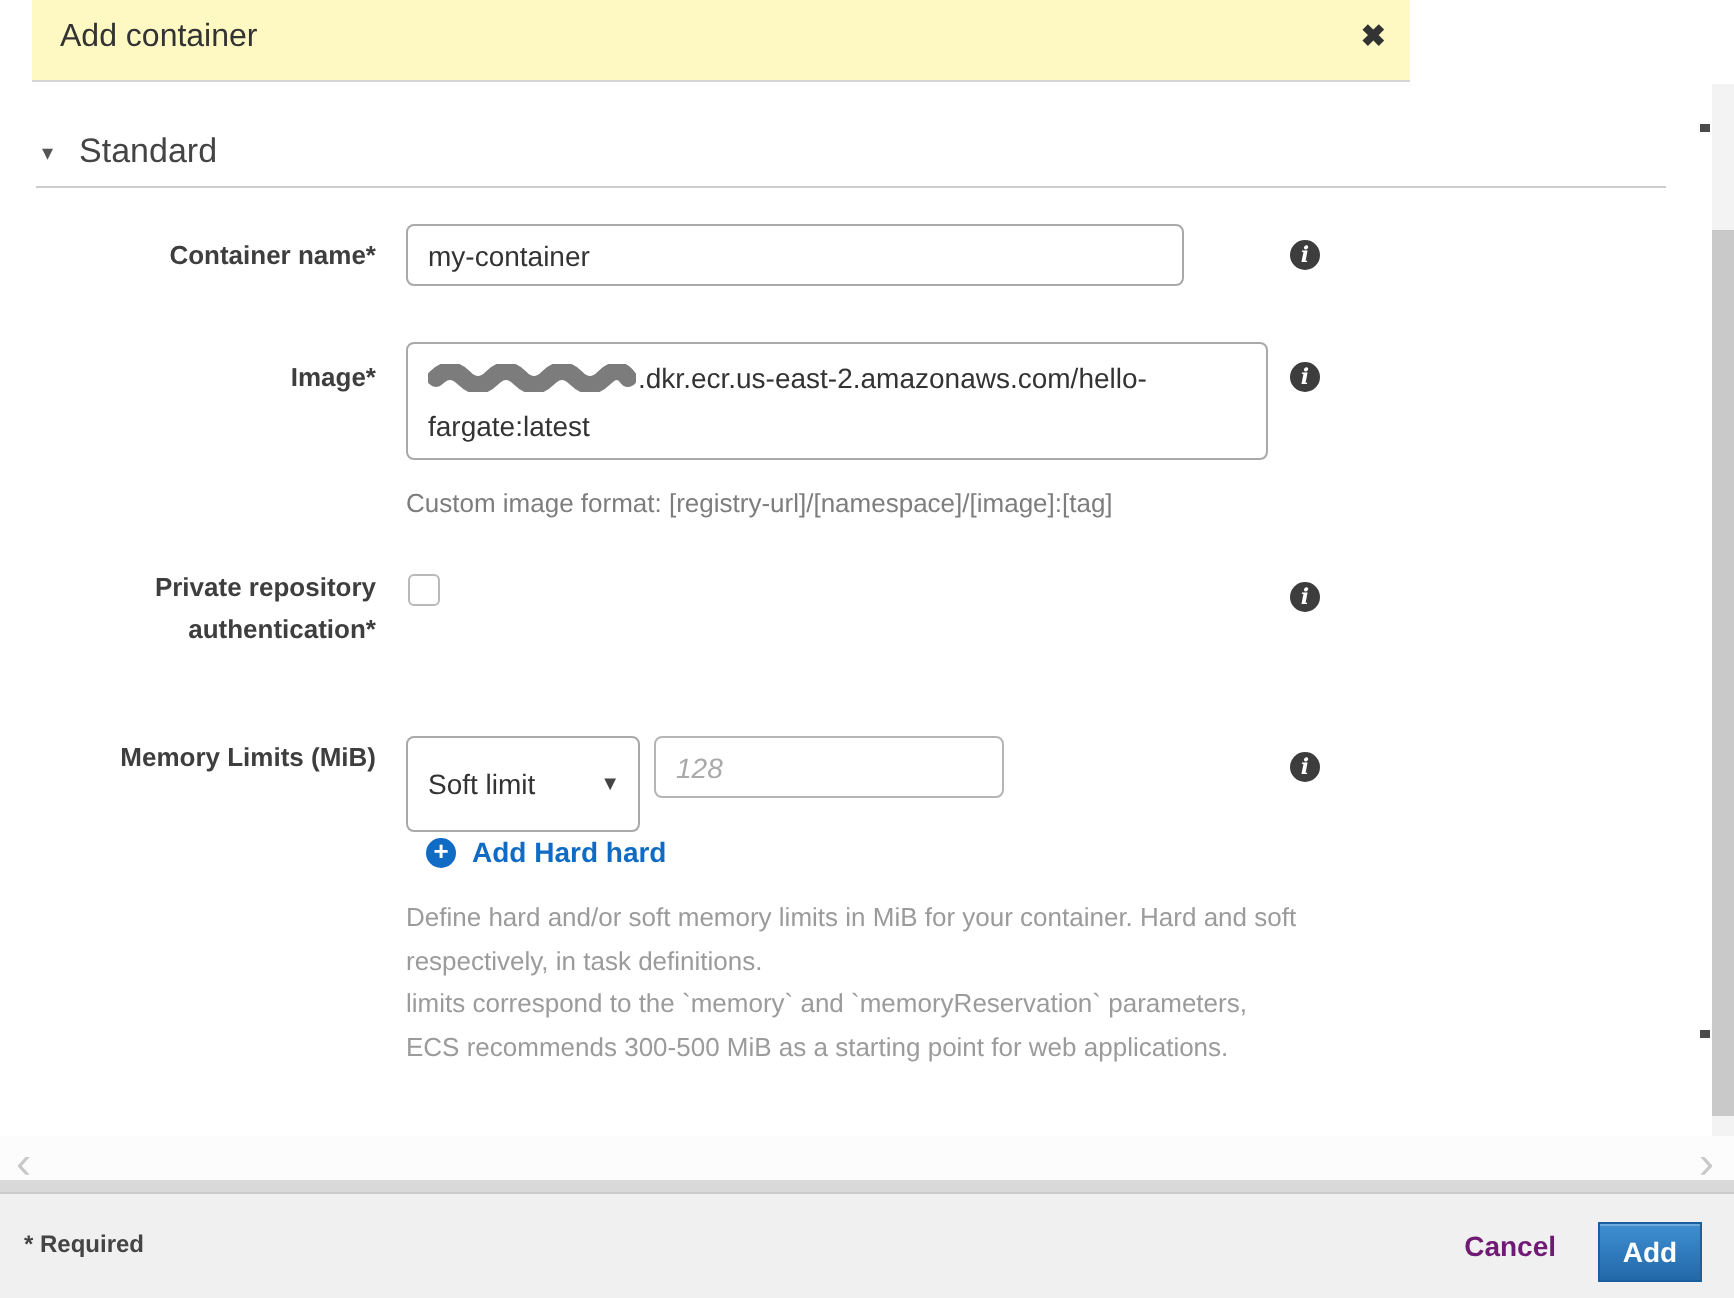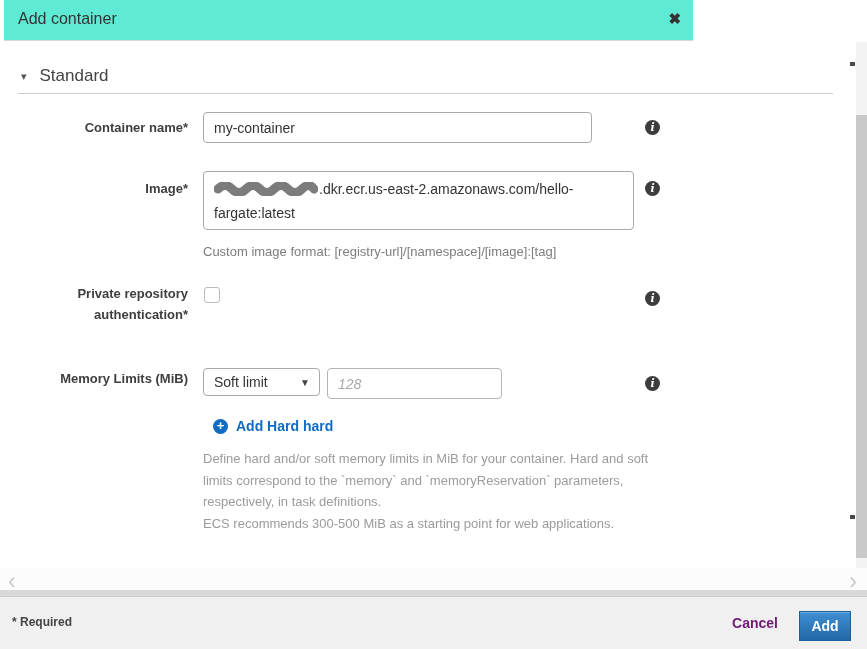--- a/index.html
+++ b/index.html
@@ -7,22 +7,22 @@
   body {
     position:relative;
     font-family:"Liberation Sans", sans-serif;
     background:#ffffff;
     overflow:hidden;
     color:#333;
   }
 
   
   .dlg-header {
-    position:absolute; top:0; left:4px; width:689px; height:41px;
-    background:#5eead4; border-bottom:1px solid #d6d6d6;
+    position:absolute; top:0; left:16px; width:689px; height:41px;
+    background:#fef9c3; border-bottom:1px solid #d6d6d6;
   }
   .dlg-title {
     position:absolute; left:14px; top:10px;
     font-size:16px; color:#333;
   }
   .dlg-close {
     position:absolute; right:12px; top:9px;
     font-size:15px; font-weight:bold; color:#333; cursor:pointer; line-height:20px;
   }
 
@@ -72,21 +72,21 @@
   }
 
   .checkbox {
     position:absolute; left:204px; top:287px;
     appearance:none; -webkit-appearance:none;
     width:16px; height:16px; border:1px solid #b9b9b9; border-radius:3px;
     background:#fff; cursor:pointer;
   }
 
   .fake-select {
-    position:absolute; left:203px; top:368px; width:117px; height:28px;
+    position:absolute; left:203px; top:368px; width:117px; height:48px;
     border:1px solid #a9a9a9; border-radius:4px; background:#fff;
     display:flex; align-items:center; justify-content:space-between;
     padding:0 9px 0 10px; font-size:14px; color:#333; cursor:pointer;
   }
   .fake-select .dd-caret { font-size:10px; color:#444; }
 
   #memory-value-input { top:368px; left:327px; width:175px; height:31px; border-color:#b5b5b5; }
   #memory-value-input::placeholder { color:#a9a9a9; font-style:italic; }
 
   .info-icon {
@@ -209,22 +209,22 @@
 <input id="memory-value-input" class="text-input" type="text" placeholder="128" style="">
 <div class="info-icon info-r4">i</div>
 
 <div class="add-hard-limit">
   <span class="plus-circle">+</span>
   <span class="add-hard-limit-label">Add Hard hard</span>
 </div>
 
 <div class="memory-desc">
   <div>Define hard and/or soft memory limits in MiB for your container. Hard and soft</div>
+  <div>respectively, in task definitions.</div>
   <div>limits correspond to the `memory` and `memoryReservation` parameters,</div>
-  <div>respectively, in task definitions.</div>
   <div>ECS recommends 300-500 MiB as a starting point for web applications.</div>
 </div>
 
 <div class="v-scroll-track">
   <div class="v-scroll-thumb"></div>
 </div>
 <div class="v-mark-top"></div>
 <div class="v-mark-bottom"></div>
 
 <div class="h-scroll-strip">

